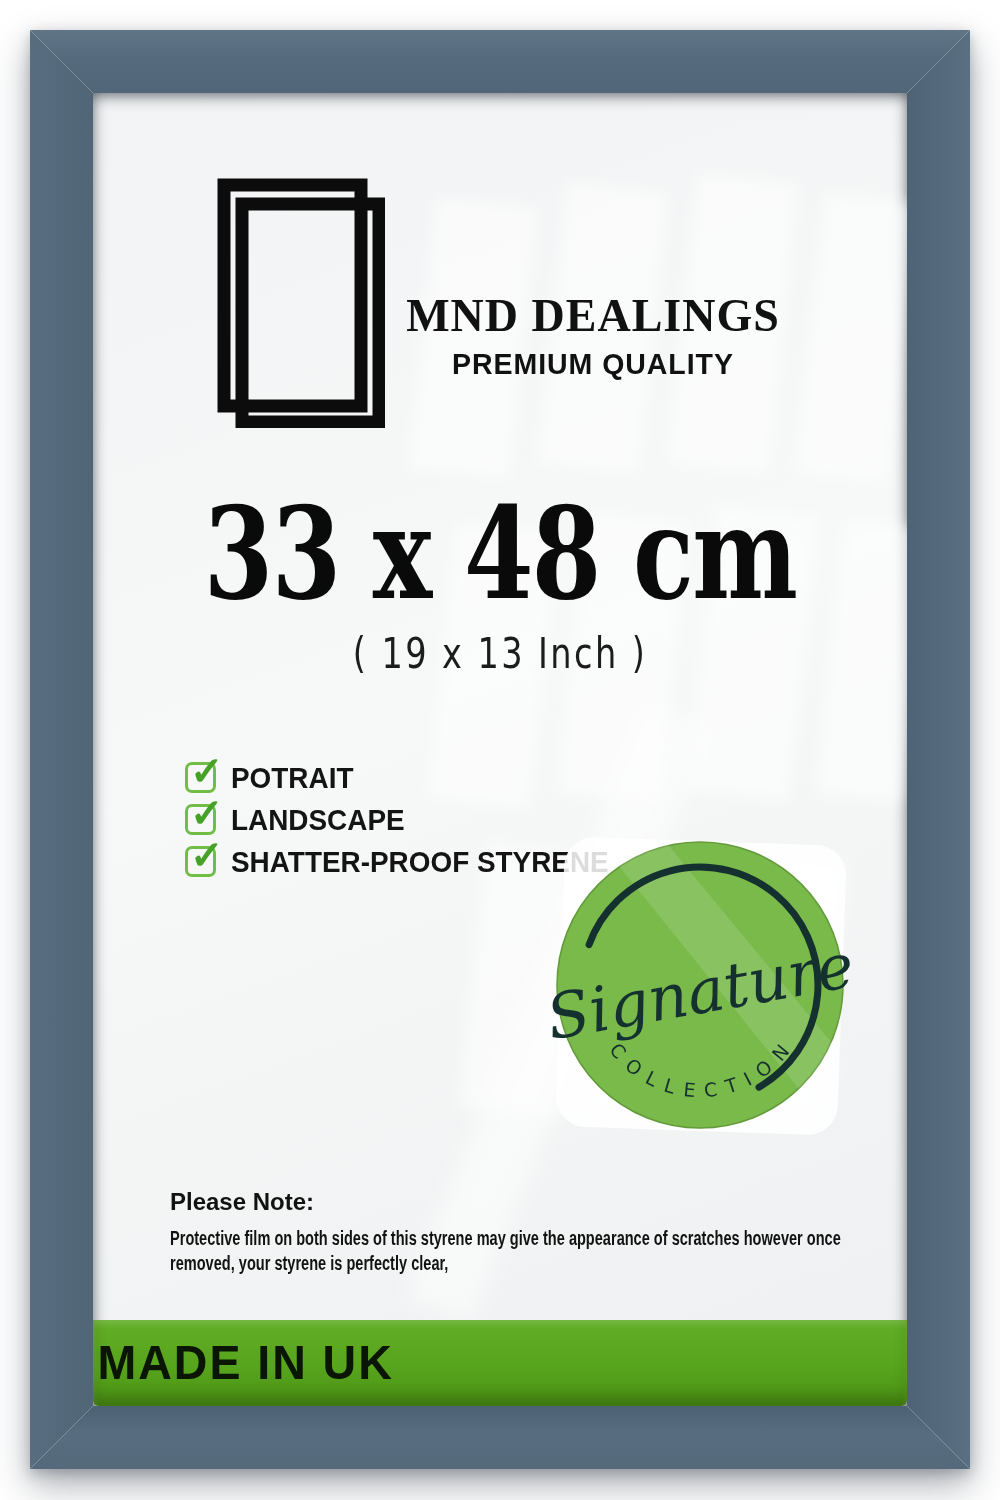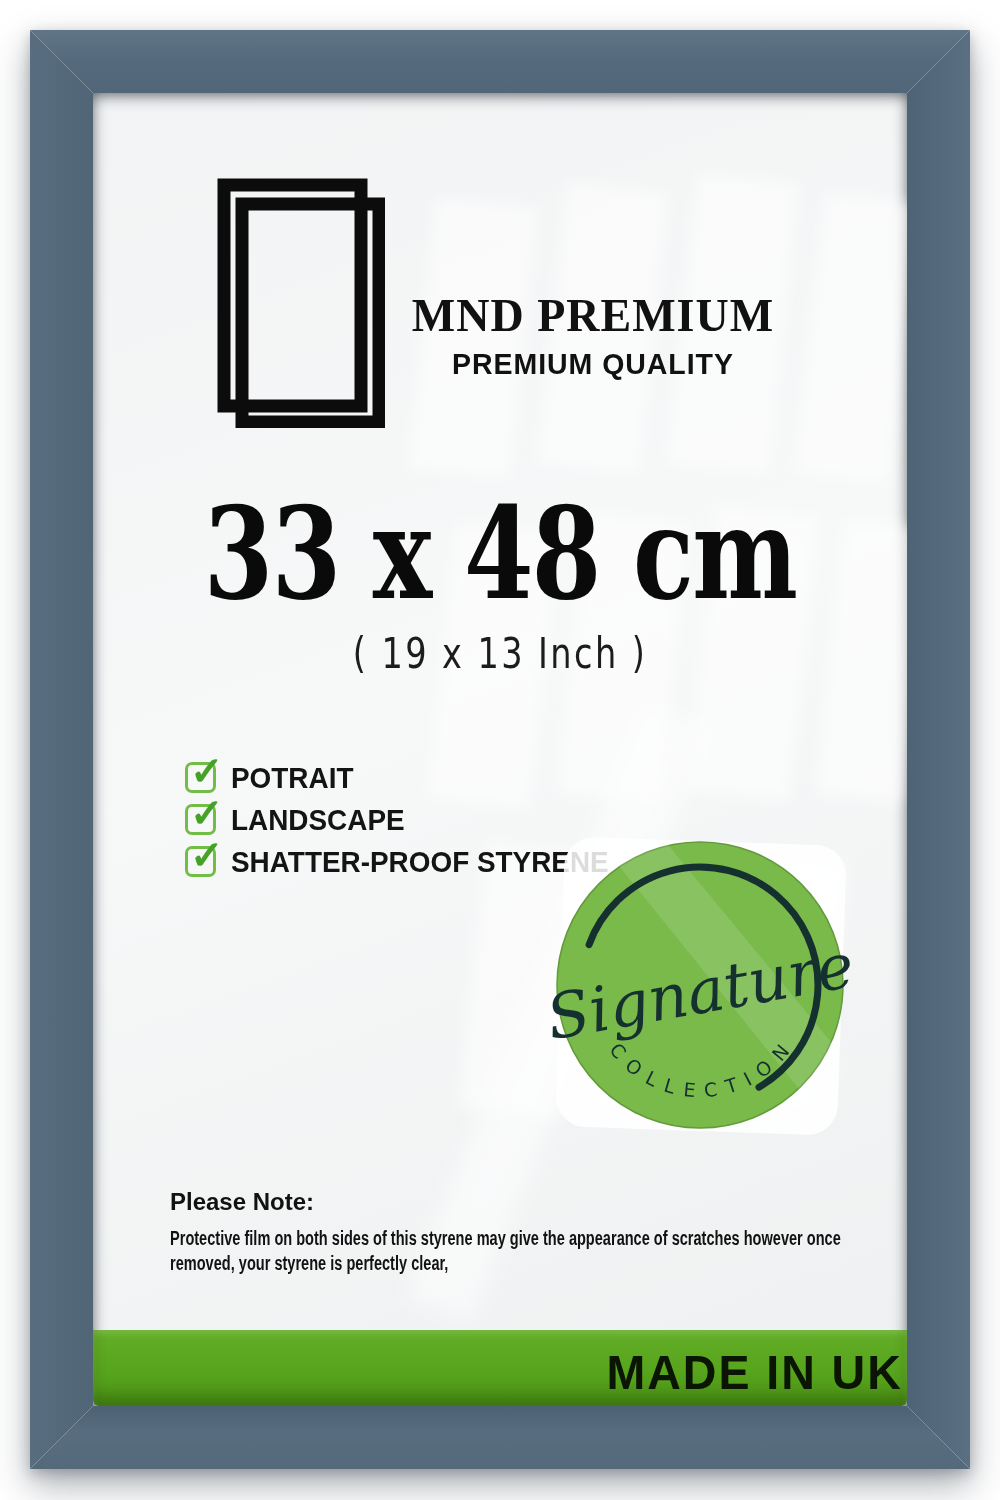--- a/index.html
+++ b/index.html
@@ -58,21 +58,21 @@
   .feature-label{margin-left:15px;font-weight:700;font-size:30px;color:#141414;
     transform:scaleX(.93);transform-origin:left center;white-space:nowrap;}
   
   .badge{position:absolute;left:457px;top:742px;}
   
   .note{position:absolute;left:77px;top:1095px;color:#121212;}
   .note-title{font-weight:700;font-size:24px;margin-bottom:10px;}
   .note-body{font-weight:700;font-size:20px;line-height:1.25;width:945px;
     transform:scaleX(.728);transform-origin:left top;}
   
-  .footer-bar{position:absolute;left:0;right:0;bottom:0;height:76px;text-align:right;
+  .footer-bar{position:absolute;left:0;right:0;bottom:0;height:86px;text-align:left;
     background:linear-gradient(180deg,#63ae26 0%,#57a41d 55%,#4b9214 100%);
     border-radius:0 0 6px 6px;
     box-shadow:inset 0 -10px 14px rgba(0,0,0,.2),inset 0 4px 6px rgba(255,255,255,.15);}
   .footer-bar span{display:inline-block;line-height:86px;font-weight:700;font-size:48px;
     letter-spacing:2px;color:#0b1504;transform:scaleX(.97);white-space:nowrap;}
 </style>
 </head>
 <body>
 
 <div class="poster">
@@ -99,21 +99,21 @@
       <div class="refl" style="left:640px;top:765px;width:100px;height:260px"></div>
       <div class="refl slash" style="left:430px;top:600px;width:70px;height:640px"></div>
     </div>
 
     <svg class="logo" width="168" height="250" viewBox="0 0 168 250">
       <rect x="7" y="7" width="137" height="221" fill="none" stroke="#0c0c0c" stroke-width="13"></rect>
       <rect x="25" y="26" width="137" height="218" fill="none" stroke="#0c0c0c" stroke-width="13"></rect>
     </svg>
 
     <div class="brand">
-      <div class="brand-name">MND PREMIUM</div>
+      <div class="brand-name">MND DEALINGS</div>
       <div class="brand-tagline">PREMIUM QUALITY</div>
     </div>
 
     <div class="size-title">33 x 48 cm</div>
     <div class="size-sub">( 19 x 13 Inch )</div>
 
     <div class="features">
       <div class="feature-row">
         <span class="checkbox">
             <span class="tick">✓</span>

